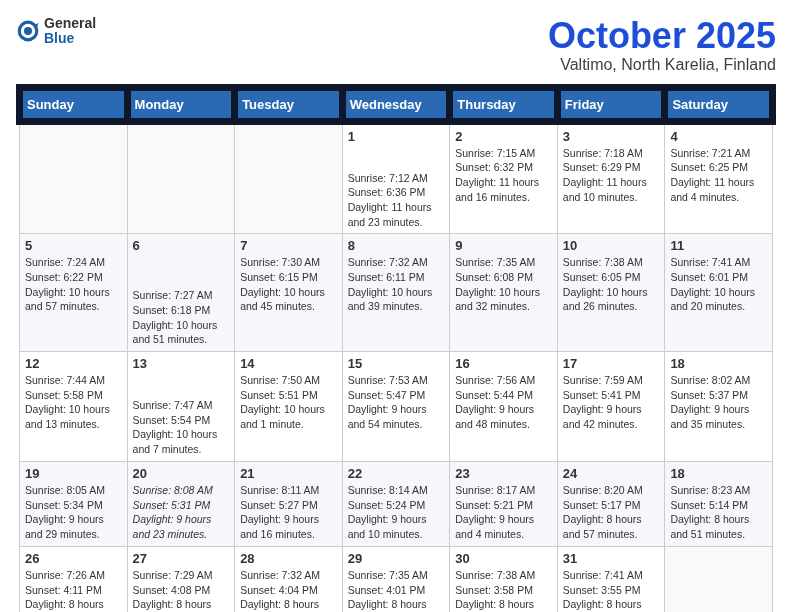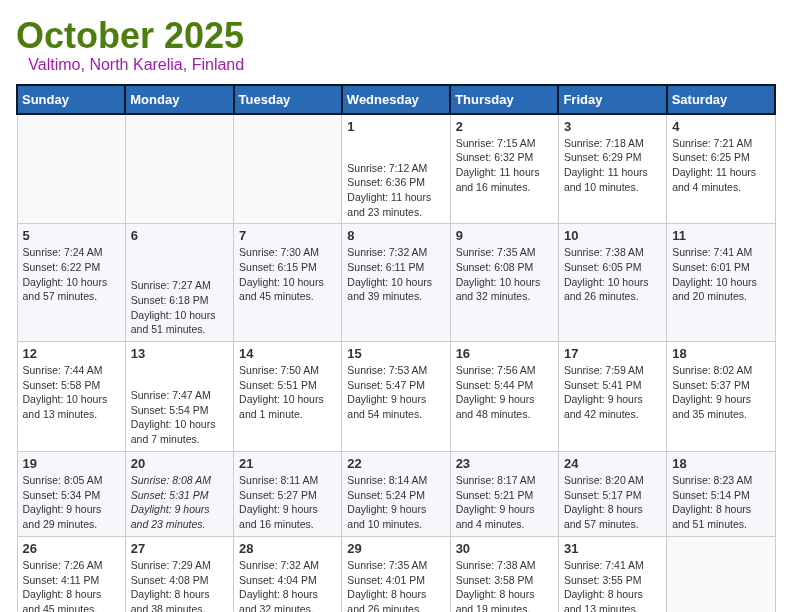--- a/index.html
+++ b/index.html
@@ -19,35 +19,35 @@
     .logo {
       display: flex;
       align-items: center;
       gap: 4px;
     }
     .logo-icon {
       width: 24px;
       height: 24px;
     }
     .title-area { text-align: right; }
-    .month-title { font-size: 36px; font-weight: bold; color: #4d7c0f; line-height: 1.1; }
-    .location-title { font-size: 16px; color: #a21caf; }
+    .month-title { font-size: 36px; font-weight: bold; color: #1d4ed8; line-height: 1.1; }
+    .location-title { font-size: 16px; color: #404040; }
     .calendar-table {
       width: 100%;
       border-collapse: collapse;
       border: 1px solid #ccc;
     }
     .calendar-table th {
       background-color: #2a6ab5;
       color: #fff;
       font-size: 13px;
       font-weight: bold;
       padding: 6px 4px;
       text-align: left;
-      border: 2px solid #0f172a;
+      border: 7px solid #0f172a;
     }
     .calendar-table td {
       border: 1px solid #ccc;
       vertical-align: top;
       padding: 4px 5px;
       font-size: 11px;
       color: #333;
       width: calc(100% / 7);
       min-height: 80px;
       height: 85px;
@@ -67,20 +67,32 @@
       font-size: 10.5px;
       line-height: 1.4;
       color: #333;
     }
     .empty-cell { background: #f9f9f9 !important; }
   </style>
 </head>
 <body>
 
 <div class="header-area">
+  <div class="logo">
+    <svg class="logo-icon" viewBox="0 0 30 30">
+      <circle cx="15" cy="15" r="13" fill="#1a5fa8"></circle>
+      <circle cx="15" cy="15" r="9" fill="white"></circle>
+      <circle cx="15" cy="15" r="5" fill="#1a5fa8"></circle>
+      <polygon points="22,8 28,5 26,12" fill="#1a5fa8"></polygon>
+    </svg>
+    <div>
+      <div style="font-size:14px;font-weight:bold;color:#333;line-height:1.1;">General</div>
+      <div style="font-size:14px;font-weight:bold;color:#1a5fa8;line-height:1.1;">Blue</div>
+    </div>
+  </div>
   <div class="title-area">
     <div class="month-title">October 2025</div>
     <div class="location-title">Valtimo, North Karelia, Finland</div>
   </div>
 </div>
 
 <table class="calendar-table">
   <thead>
     <tr>
     <th>Sunday</th>

